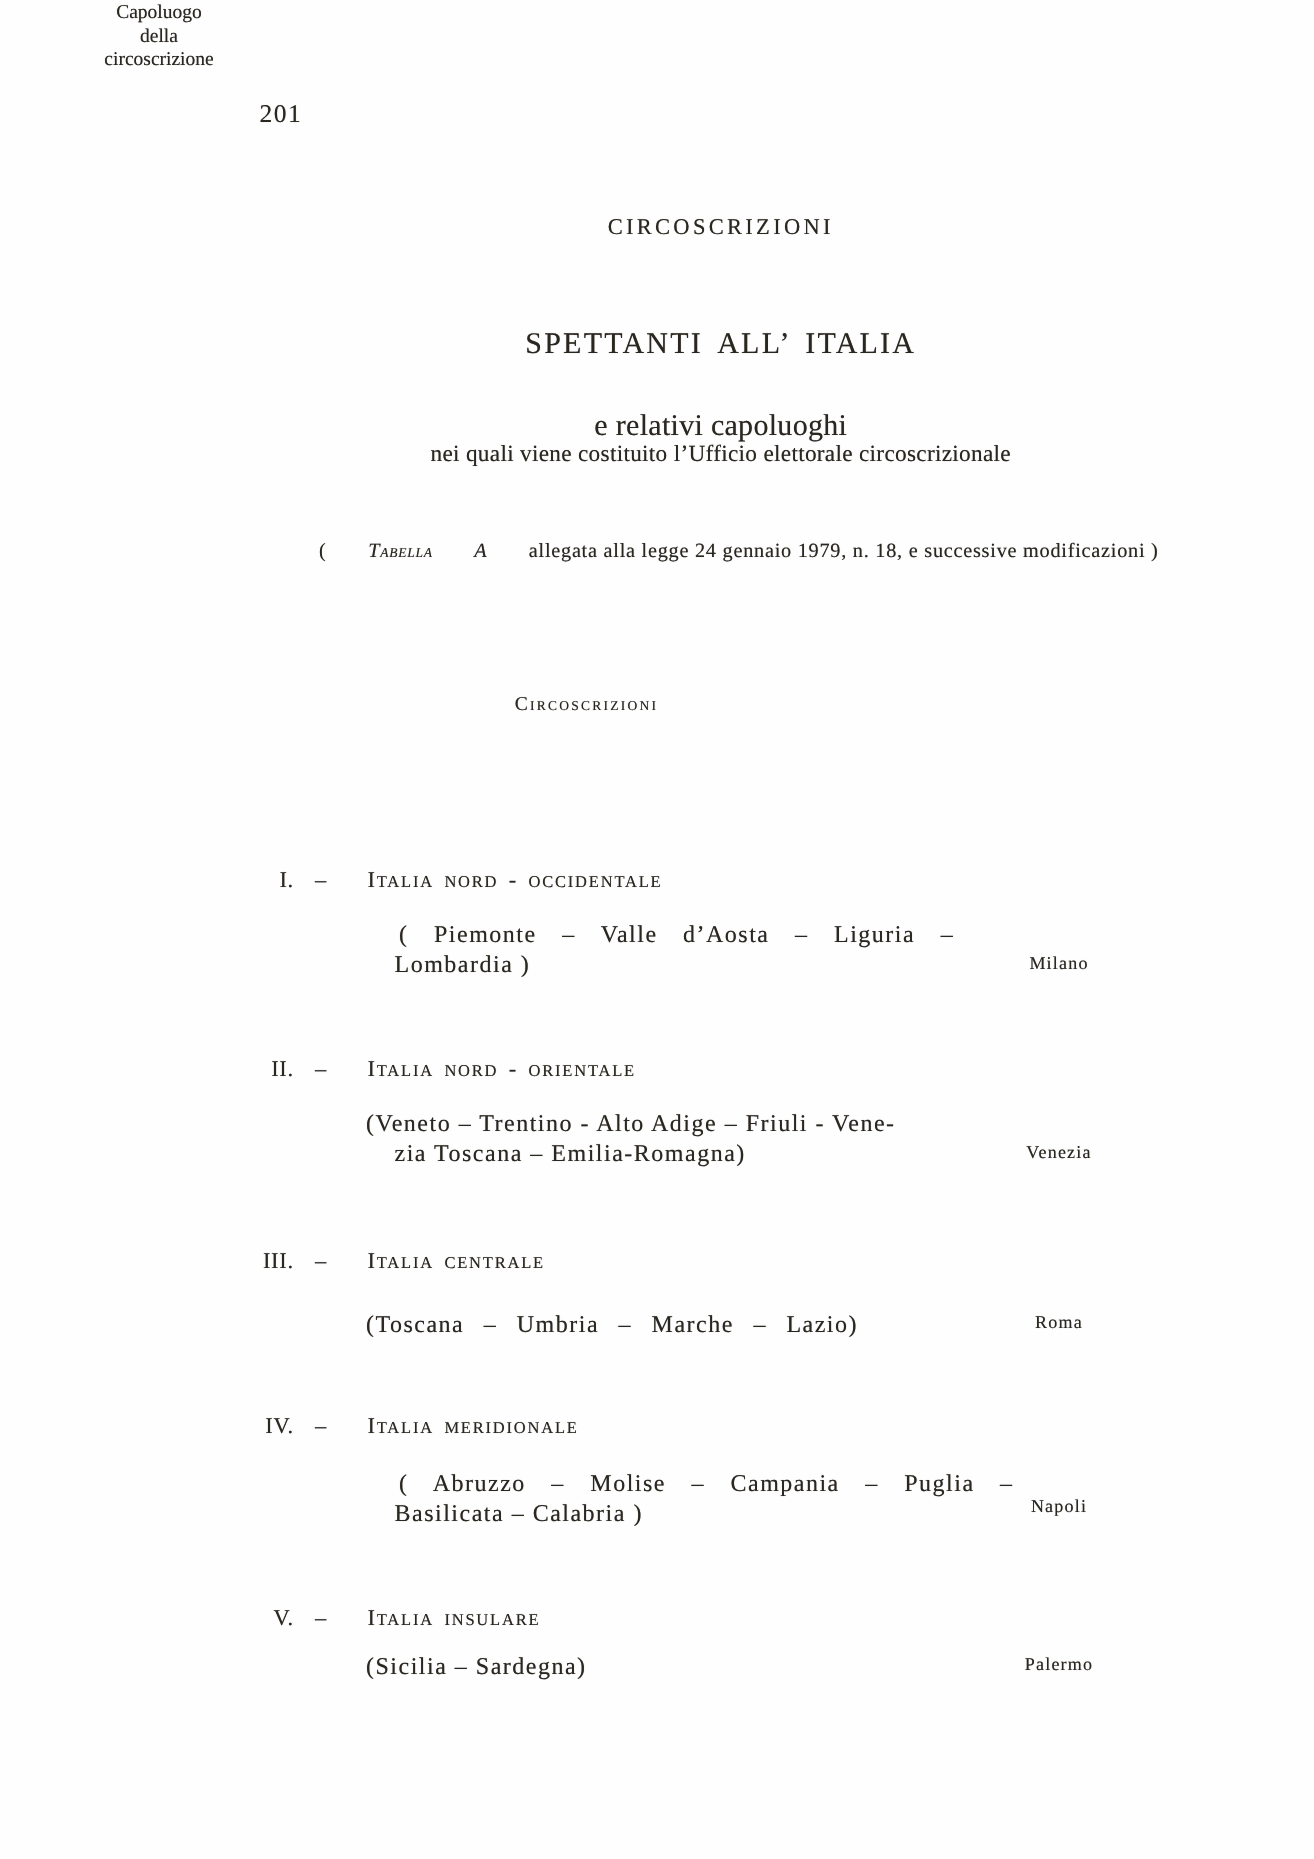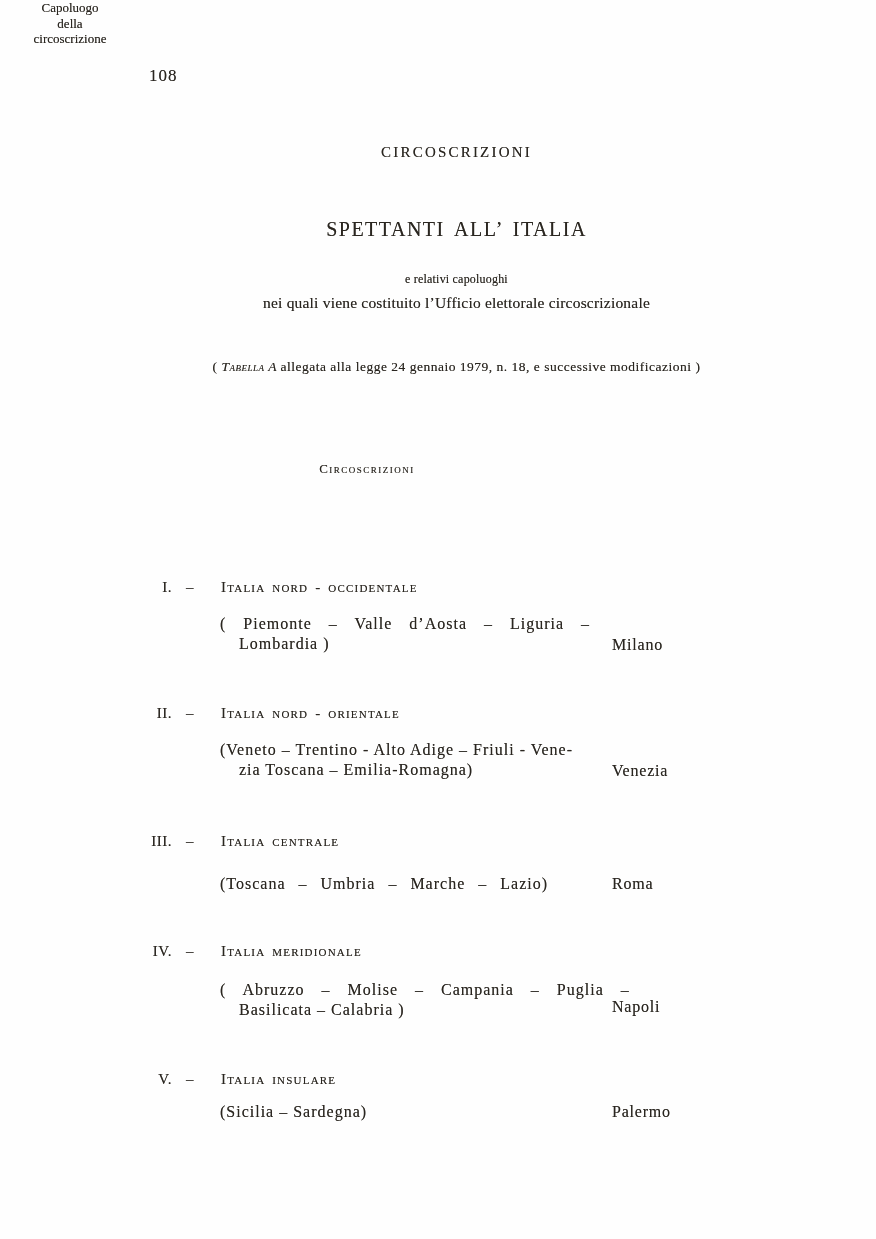--- a/index.html
+++ b/index.html
@@ -4,32 +4,32 @@
 <style>
   html,body { margin:0; padding:0; }
   .page {
     position:relative;
     width:876px; height:1239px;
     background:#fefefe;
     font-family:"Liberation Serif","DejaVu Serif",serif;
     color:#2a2620;
     overflow:hidden;
   }
-  .page * { line-height:1.2; }
+  .page * { line-height:1.2;padding-left:24px; }
   .abs { position:absolute; white-space:nowrap; }
   .ctr { position:absolute; left:148px; width:617px; text-align:center; white-space:nowrap; }
   .soft { text-shadow:0 0 0.5px rgba(42,38,32,.55); }
 
   .pagenum { top:66px; left:149px; font-size:17px; letter-spacing:1px; }
 
   .t1 { top:143px; font-size:15px; letter-spacing:2.2px; }
   .t2 { top:180px; font-size:15px; letter-spacing:2px; word-spacing:10px; }
   .t3 { top:217px; font-size:20px; letter-spacing:1.5px; word-spacing:4px; }
 
-  .s1 { top:272px; font-size:12px; letter-spacing:.2px; }
+  .s1 { top:272px; font-size:20px; letter-spacing:.2px; }
   .s2 { top:294px; font-size:15.5px; letter-spacing:.2px; }
 
   .note { top:359px; font-size:13.5px; letter-spacing:.5px; }
   .sc { font-variant:small-caps;font-style:italic; }
   .it { font-style:italic; }
 
   .colhdr1 { top:461px; left:280px; width:174px; text-align:center;
              font-size:13px; font-variant:small-caps; letter-spacing:1.5px; }
   .colhdr2 { top:461px; left:612px; width:140px; text-align:center;
              font-size:13px; line-height:19px; white-space:nowrap; }
@@ -38,30 +38,30 @@
   .num   { position:absolute; left:118px; width:54px; top:0;
            text-align:right; font-size:15px; letter-spacing:.5px; }
   .rdash { position:absolute; left:186px; top:0; font-size:15px; }
   .rname { position:absolute; left:221px; top:0; font-size:15px;
            font-variant:small-caps; letter-spacing:1.2px; word-spacing:2px; }
   .regline { position:absolute; left:220px; font-size:16px;
              letter-spacing:1px; white-space:nowrap; }
   .regline.l2 { left:239px;text-align:center; }
   .sp0  { word-spacing:0; }
   .sp8  { word-spacing:8px; }
-  .sp12 { word-spacing:12px; }
+  .sp12 { word-spacing:12px;margin-left:22px; }
   .capital { position:absolute; left:612px; width:140px;
-             text-align:left; font-size:16px; letter-spacing:.8px; }
+             text-align:center; font-size:12px; letter-spacing:.8px; }
 </style>
 </head>
 <body>
 
 <div class="page soft">
 
-  <div class="abs pagenum">108</div>
+  <div class="abs pagenum">201</div>
 
   <div class="ctr t1">CIRCOSCRIZIONI</div>
   <div class="ctr t3">SPETTANTI ALL’ ITALIA</div>
 
   <div class="ctr s1">e relativi capoluoghi</div>
   <div class="ctr s2">nei quali viene costituito l’Ufficio elettorale circoscrizionale</div>
 
   <div class="ctr note"><span>( </span><span class="sc">Tabella</span><span class="it"> A </span><span>allegata alla legge 24 gennaio 1979, n. 18, e successive modificazioni )</span></div>
 
   <div class="abs colhdr1">Circoscrizioni</div>

